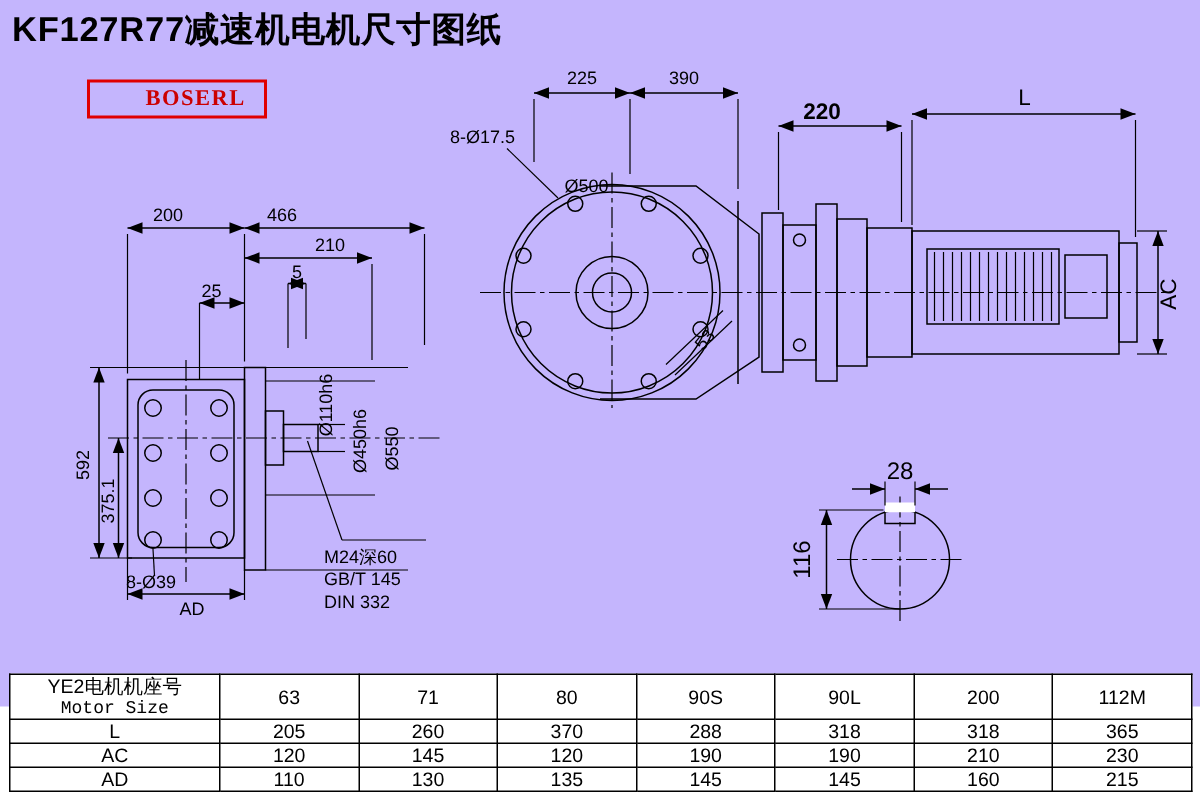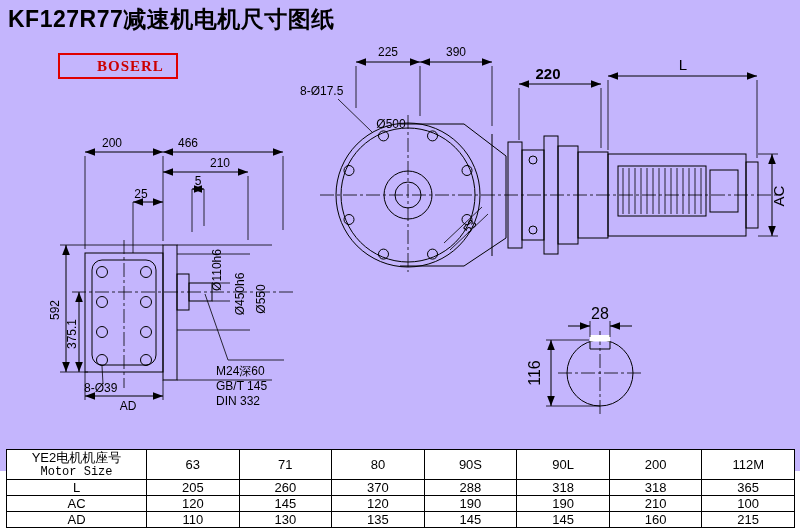--- a/index.html
+++ b/index.html
@@ -220,21 +220,21 @@
         <td>365</td>
       </tr>
       <tr>
         <td>AC</td>
         <td>120</td>
         <td>145</td>
         <td>120</td>
         <td>190</td>
         <td>190</td>
         <td>210</td>
-        <td>100</td>
+        <td>230</td>
       </tr>
       <tr>
         <td>AD</td>
         <td>110</td>
         <td>130</td>
         <td>135</td>
         <td>145</td>
         <td>145</td>
         <td>160</td>
         <td>215</td>

